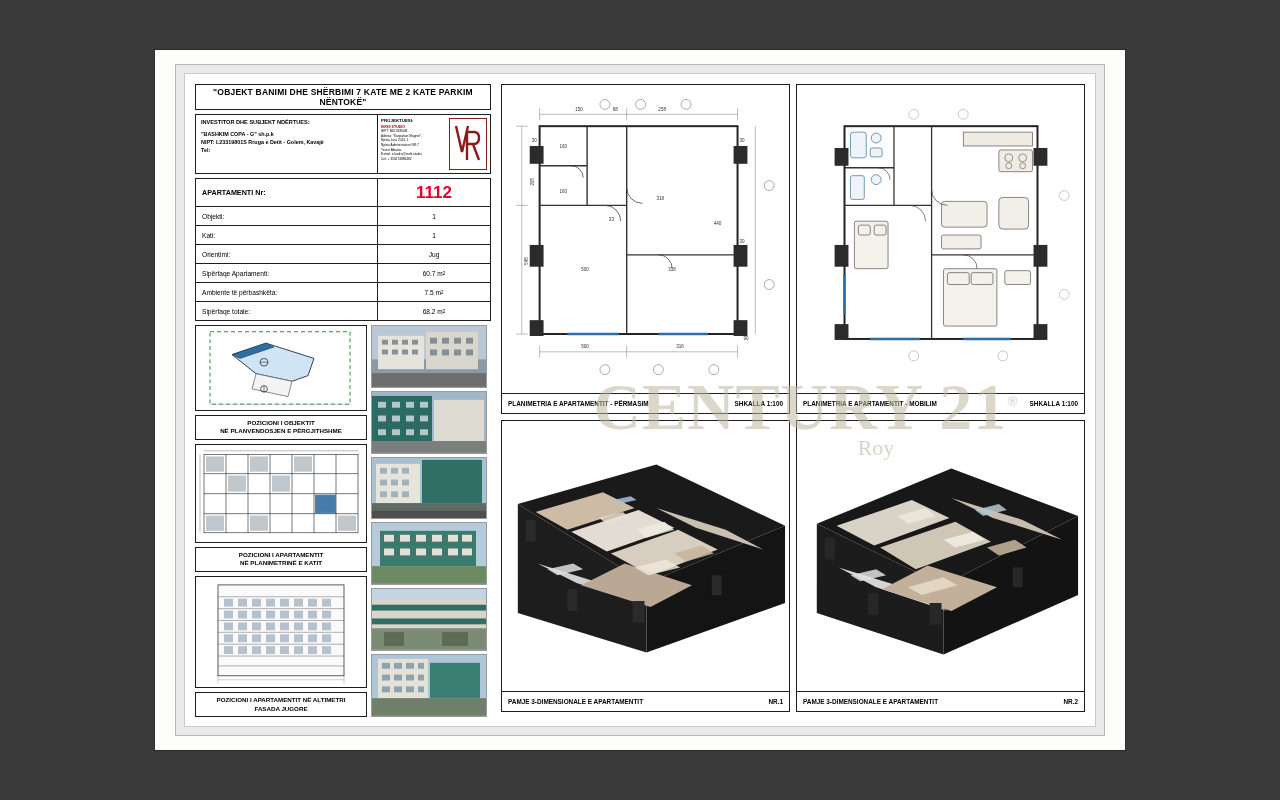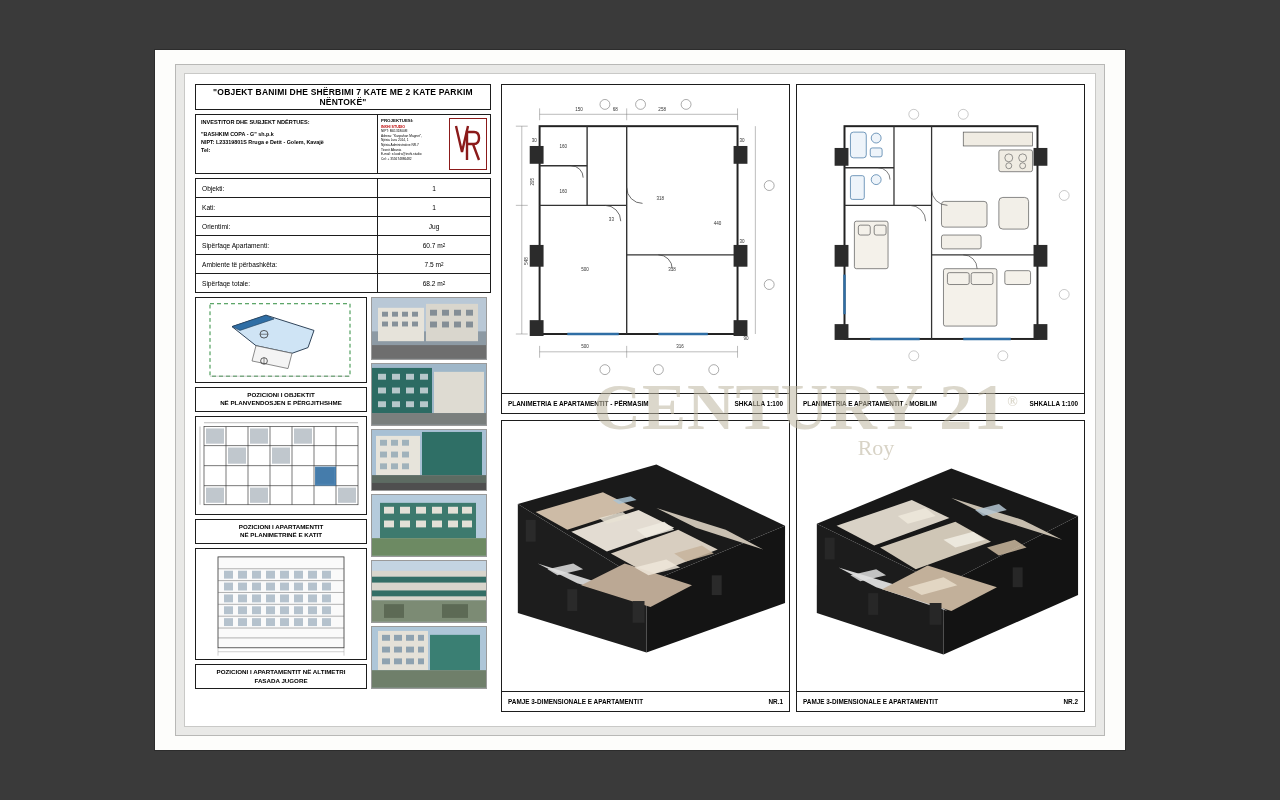--- a/index.html
+++ b/index.html
@@ -254,20 +254,24 @@
                 <div class="logo-box">
                   <svg width="30" height="44" viewBox="0 0 30 44">
                     <path d="M3 4 L9 30 L15 4" stroke="#8b1a1a" stroke-width="2.4" fill="none"></path>
                     <path d="M14 38 L14 10 L21 10 Q26 10 26 16 Q26 22 21 22 L14 22 M20 22 L26 38" stroke="#8b1a1a" stroke-width="2.4" fill="none"></path>
                   </svg>
                 </div>
               </div>
             </div>
 
             <div class="apt-table">
+              <div class="apt-row head">
+                <div class="k">APARTAMENTI Nr:</div>
+                <div class="v">1112</div>
+              </div>
               <div class="apt-row">
                 <div class="k">Objekti:</div>
                 <div class="v">1</div>
               </div>
               <div class="apt-row">
                 <div class="k">Kati:</div>
                 <div class="v">1</div>
               </div>
               <div class="apt-row">
                 <div class="k">Orientimi:</div>

